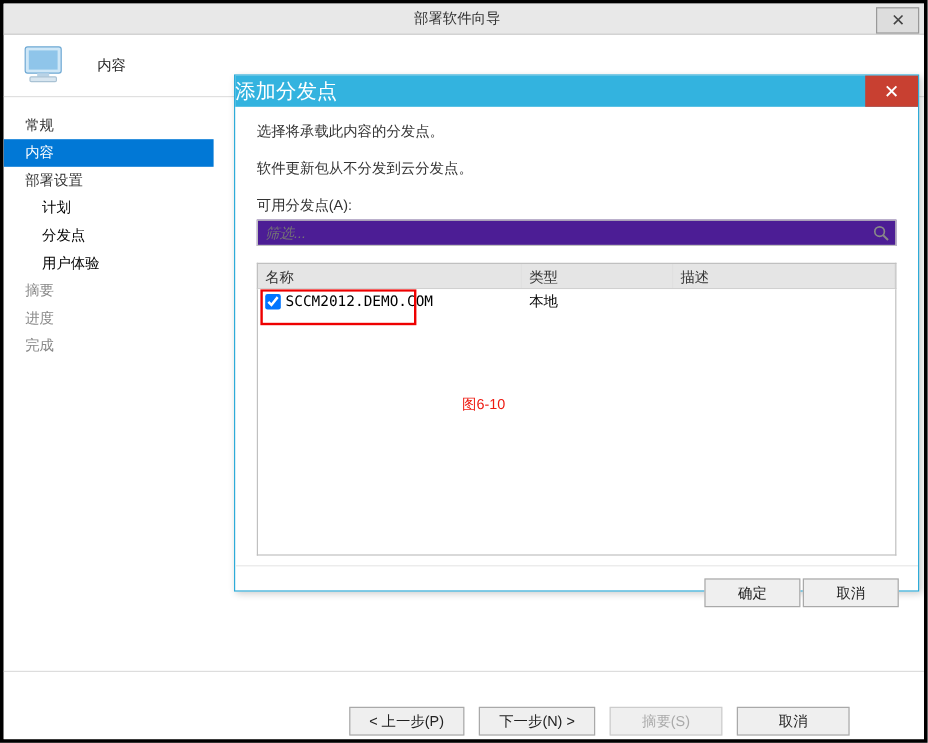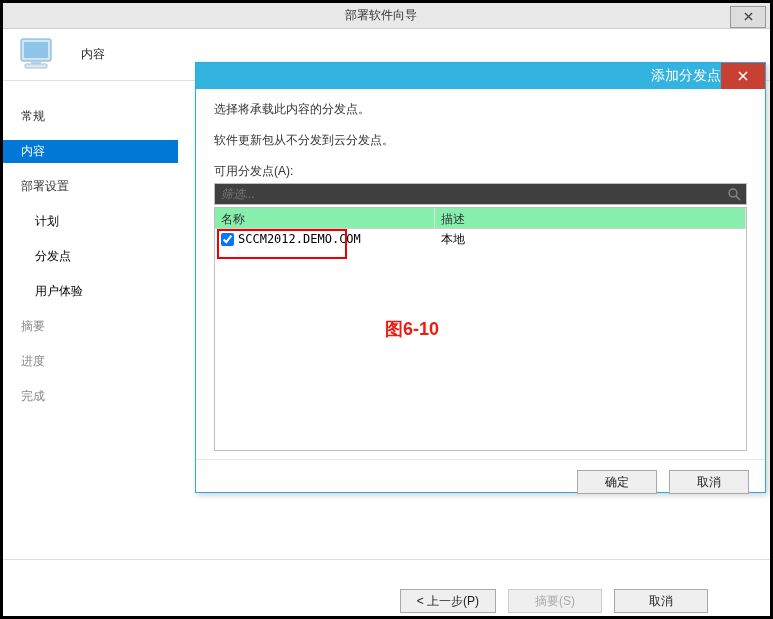--- a/index.html
+++ b/index.html
@@ -11,60 +11,60 @@
     .wizard-title { flex: 1; text-align: center; color: #333; margin-left: 29px; }
     .wizard-close { width: 36px; height: 22px; margin: 2px 4px 0 0; border: 1px solid #999; background: #ddd; display: flex; align-items: center; justify-content: center; cursor: pointer; }
     .wizard-close svg { width: 9px; height: 9px; }
 
     .wizard-header { height: 52px; display: flex; align-items: center; padding-left: 10px; border-bottom: 1px solid #e0e0e0; }
     .wizard-icon { width: 48px; height: 40px; margin-right: 20px; }
     .wizard-section-title { font-size: 12px; color: #222; }
 
     .wizard-body { display: flex; height: 478px; }
     .sidebar { width: 175px; padding: 12px 0; }
-    .sidebar-item { padding: 3px 18px; color: #333; cursor: pointer; margin-top: 12px; }
+    .sidebar-item { padding: 3px 18px; color: #333; cursor: pointer; }
     .sidebar-item.active { background: #0178d6; color: #fff; }
     .sidebar-item.sub { padding-left: 32px; color: #000000; }
     .sidebar-item.disabled { color: #888; }
 
     .wizard-content { flex: 1; padding: 20px; }
 
     .wizard-footer { height: 54px; border-top: 1px solid #ddd; display: flex; align-items: flex-end; justify-content: flex-end; padding-right: 62px; gap: 12px; }
     .wizard-footer .btn { min-width: 94px; }
     .btn { height: 24px; padding: 0 16px; background: #efefef; border: 1px solid #a9a9a9; cursor: pointer; color: #222; }
     .btn:disabled { color: #aaa; border-color: #ccc; cursor: default; }
 
     
     .modal { position: absolute; left: 192px; top: 59px; width: 571px; height: 431px; background: #fff; border: 1px solid #2dabd8; box-shadow: 2px 2px 6px rgba(0,0,0,0.2); }
     .modal-titlebar { height: 26px; background: #33b3df; display: flex; align-items: center; }
-    .modal-title { flex: 1; text-align: right; color: #fff; font-size: 14px; }
+    .modal-title { flex: 1; text-align: left; color: #fff; font-size: 17px; }
     .modal-close { width: 44px; height: 26px; background: #c84031; color: #fff; display: flex; align-items: center; justify-content: center; cursor: pointer; }
     .modal-close svg { width: 10px; height: 10px; }
 
     .modal-body { padding: 12px 18px 8px 18px; }
     .modal-text { color: #333; line-height: 1.4; margin-bottom: 14px; }
 
-    .filter-box { display: flex; border: 1px solid #c0c0c0; height: 22px; margin-top: 4px; margin-bottom: 2px; background: #404040; align-items: center; }
+    .filter-box { display: flex; border: 1px solid #c0c0c0; height: 22px; margin-top: 4px; margin-bottom: 14px; background: #4c1d95; align-items: center; }
     .filter-input { flex: 1; border: none; outline: none; padding: 0 6px; font-size: 12px; color: #999; font-style: italic; background: transparent; }
     .search-icon { width: 24px; display: flex; align-items: center; justify-content: center; color: #888; cursor: pointer; }
 
-    .list-header { display: flex; border: 1px solid #c0c0c0; border-bottom: 1px solid #d0d0d0; height: 22px; background: #86efac; }
+    .list-header { display: flex; border: 1px solid #c0c0c0; border-bottom: 1px solid #d0d0d0; height: 22px; background: #e5e5e5; }
     .list-header .col { border-right: 1px solid #e0e0e0; padding: 3px 6px; color: #333; }
     .list-body { border: 1px solid #c0c0c0; border-top: none; height: 222px; background: #fff; overflow: auto; position: relative; }
     .list-row { display: flex; height: 20px; align-items: center; }
     .list-row .col { padding: 0 6px; display: flex; align-items: center; gap: 4px; }
     .col-name { width: 220px; }
     .col-type { width: 126px; }
     .col-desc { flex: 1; }
 
     .highlight-box { position: absolute; border: 2px solid #ee0000; pointer-events: none; }
     .hb1 { left: 2px; top: 0px; width: 130px; height: 30px; }
-    .annotation { position: absolute; left: 170px; top: 88px; color: #ee1a11; font-size: 18px; font-weight: 700; pointer-events: none; text-align: center; }
+    .annotation { position: absolute; left: 170px; top: 88px; color: #ee1a11; font-size: 12px; font-weight: 400; pointer-events: none; text-align: center; }
 
-    .modal-footer { display: flex; justify-content: flex-end; padding: 10px 16px; gap: 12px; border-top: 1px solid #e8e8e8; }
+    .modal-footer { display: flex; justify-content: flex-end; padding: 10px 16px; gap: 2px; border-top: 1px solid #e8e8e8; }
     .modal-footer .btn { min-width: 80px; }
 
     
     .pc-icon { display: block; }
   </style>
 </head>
 <body>
 
 <div class="wizard">
   <div class="wizard-titlebar">
@@ -96,20 +96,21 @@
       <div class="sidebar-item sub">用户体验</div>
       <div class="sidebar-item disabled">摘要</div>
       <div class="sidebar-item disabled">进度</div>
       <div class="sidebar-item disabled">完成</div>
     </div>
     <div class="wizard-content"></div>
   </div>
 
   <div class="wizard-footer">
     <button class="btn">&lt; 上一步(P)</button>
+    <button class="btn">下一步(N) &gt;</button>
     <button class="btn" disabled="">摘要(S)</button>
     <button class="btn">取消</button>
   </div>
 </div>
 
 <div class="modal">
   <div class="modal-titlebar">
     <div class="modal-title">添加分发点</div>
     <div class="modal-close">
       <svg viewBox="0 0 10 10">
@@ -128,20 +129,21 @@
       <div class="search-icon">
         <svg width="13" height="13" viewBox="0 0 13 13">
             <circle cx="5" cy="5" r="4" stroke="#888" stroke-width="1.4" fill="none"></circle>
             <line x1="8" y1="8" x2="12" y2="12" stroke="#888" stroke-width="1.6"></line>
           </svg>
       </div>
     </div>
 
     <div class="list-header">
       <div class="col col-name">名称</div>
+      <div class="col col-type">类型</div>
       <div class="col col-desc">描述</div>
     </div>
     <div class="list-body">
       <div class="list-row">
         <div class="col col-name">
           <input type="checkbox" checked="" style="">
           <span style="font-family:'SimSun',monospace">SCCM2012.DEMO.COM</span>
         </div>
         <div class="col col-type">本地</div>
         <div class="col col-desc"></div>

